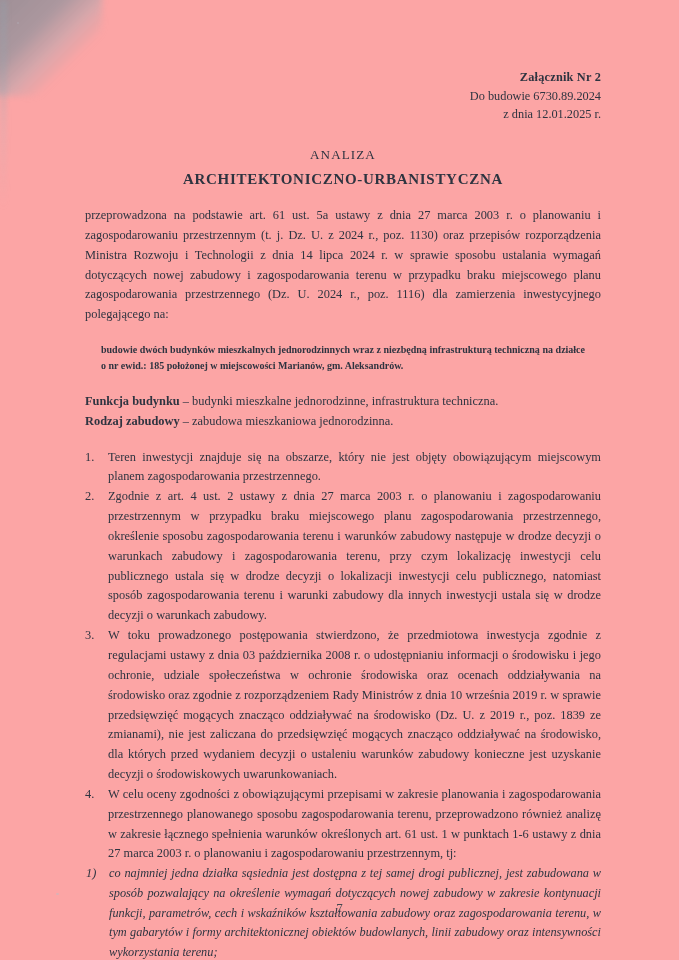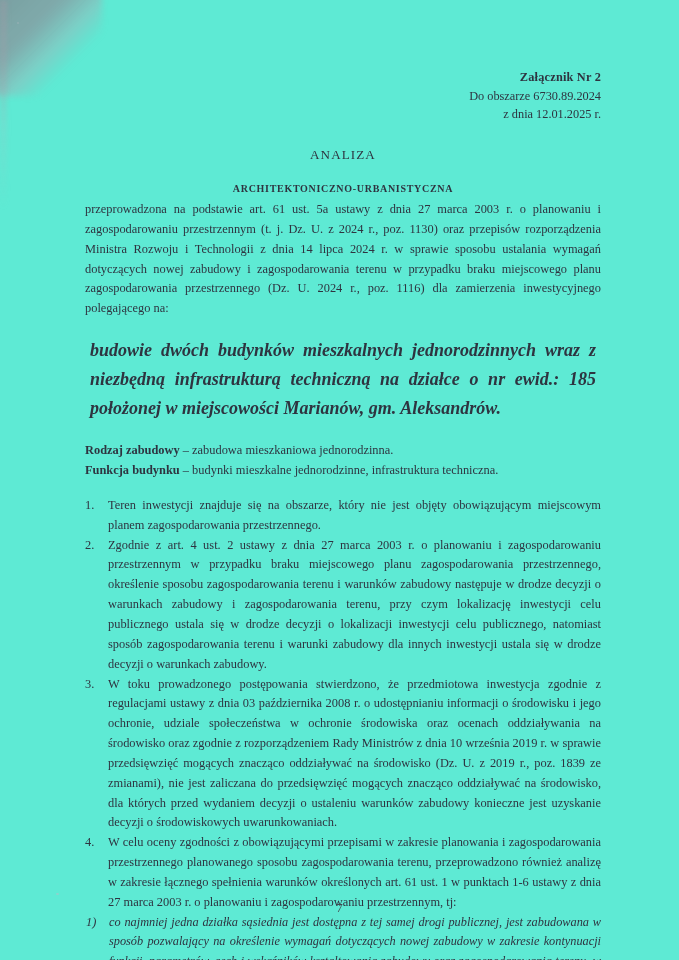--- a/index.html
+++ b/index.html
@@ -5,21 +5,21 @@
 <style>
   html, body {
     margin: 0;
     padding: 0;
     background: #ffffff;
   }
   #page {
     position: relative;
     width: 679px;
     height: 960px;
-    background: #5eead4;
+    background: #fca5a5;
     overflow: hidden;
     font-family: "Liberation Serif", "DejaVu Serif", serif;
     color: #2e3440;
   }
   
   #scan-shadow-tl {
     position: absolute;
     left: -10px;
     top: -12px;
     width: 112px;
@@ -67,44 +67,43 @@
 
   
   .doc-title {
     margin-top: 23px;
     text-align: center;
     font-weight: normal;
     font-size: 13.1px;
     letter-spacing: 1.1px;
   }
   .doc-subtitle {
-    margin-top: 20px;
+    margin-top: 8px;
     text-align: center;
     font-weight: bold;
-    font-size: 10px;
+    font-size: 15px;
     letter-spacing: 0.7px;
   }
 
   
   p.body-par {
     margin: 0;
     text-align: justify;
     font-size: 12.4px;
     line-height: 1.60;
   }
-  p.intro { margin-top: 6px; }
+  p.intro { margin-top: 18px; }
 
   p.subject {
-    margin: 5px;
+    margin: 16px;
     margin-top: 17px;
     text-align: justify;
     font-weight: bold;
-    font-size: 18px;
-    line-height: 1.60;
-    font-style: italic;
+    font-size: 10px;
+    line-height: 1.60;
   }
 
   .facts {
     margin-top: 17px;
     font-size: 12.4px;
     line-height: 1.63;
   }
   .facts .fact-label { font-weight: bold; }
 
   
@@ -178,38 +177,38 @@
 
   <div id="scan-shadow-tl"></div>
   <div id="scan-shadow-left"></div>
   <div class="speck" style="left:56px; top:893px; width:3px; height:2px;"></div>
   <div class="speck" style="left:17px; top:22px; width:2px; height:2px; opacity:.35;"></div>
 
   <div class="content">
 
     <div class="doc-header">
       <div class="attachment-no">Załącznik Nr 2</div>
-      <div>Do obszarze 6730.89.2024</div>
+      <div>Do budowie 6730.89.2024</div>
       <div>z dnia 12.01.2025 r.</div>
     </div>
 
     <div class="doc-title">ANALIZA</div>
     <div class="doc-subtitle">ARCHITEKTONICZNO-URBANISTYCZNA</div>
 
     <p class="body-par intro">przeprowadzona na podstawie  art. 61 ust. 5a ustawy z dnia 27 marca 2003 r. o planowaniu i zagospodarowaniu przestrzennym (t. j. Dz. U. z 2024 r., poz. 1130) oraz przepisów rozporządzenia Ministra Rozwoju i Technologii z dnia 14 lipca 2024 r. w sprawie sposobu ustalania wymagań dotyczących nowej zabudowy i zagospodarowania terenu w przypadku braku miejscowego planu zagospodarowania przestrzennego (Dz. U. 2024 r., poz. 1116) dla zamierzenia inwestycyjnego polegającego na:</p>
 
     <p class="subject">budowie dwóch budynków mieszkalnych jednorodzinnych wraz z niezbędną infrastrukturą techniczną na działce o nr ewid.: 185 położonej w miejscowości Marianów, gm. Aleksandrów.</p>
 
     <div class="facts">
+      <div>
+        <span class="fact-label">Funkcja budynku</span><span> – budynki mieszkalne jednorodzinne, infrastruktura techniczna.</span>
+      </div>
       <div>
         <span class="fact-label">Rodzaj zabudowy</span><span> – zabudowa mieszkaniowa jednorodzinna.</span>
       </div>
-      <div>
-        <span class="fact-label">Funkcja budynku</span><span> – budynki mieszkalne jednorodzinne, infrastruktura techniczna.</span>
-      </div>
     </div>
 
     <ol class="main-list">
       <li>
         <span class="marker">1.</span>
         <span>Teren inwestycji znajduje się na obszarze, który nie jest objęty obowiązującym miejscowym planem zagospodarowania przestrzennego.</span>
       </li>
       <li>
         <span class="marker">2.</span>
         <span>Zgodnie z art. 4 ust. 2 ustawy z dnia 27 marca 2003 r. o planowaniu i zagospodarowaniu przestrzennym w przypadku braku miejscowego planu zagospodarowania przestrzennego, określenie sposobu zagospodarowania terenu i warunków zabudowy następuje w drodze decyzji o warunkach zabudowy i zagospodarowania terenu, przy czym lokalizację inwestycji celu publicznego ustala się w drodze decyzji o lokalizacji inwestycji celu publicznego, natomiast sposób zagospodarowania terenu i warunki zabudowy dla innych inwestycji ustala się w drodze decyzji o warunkach zabudowy.</span>

